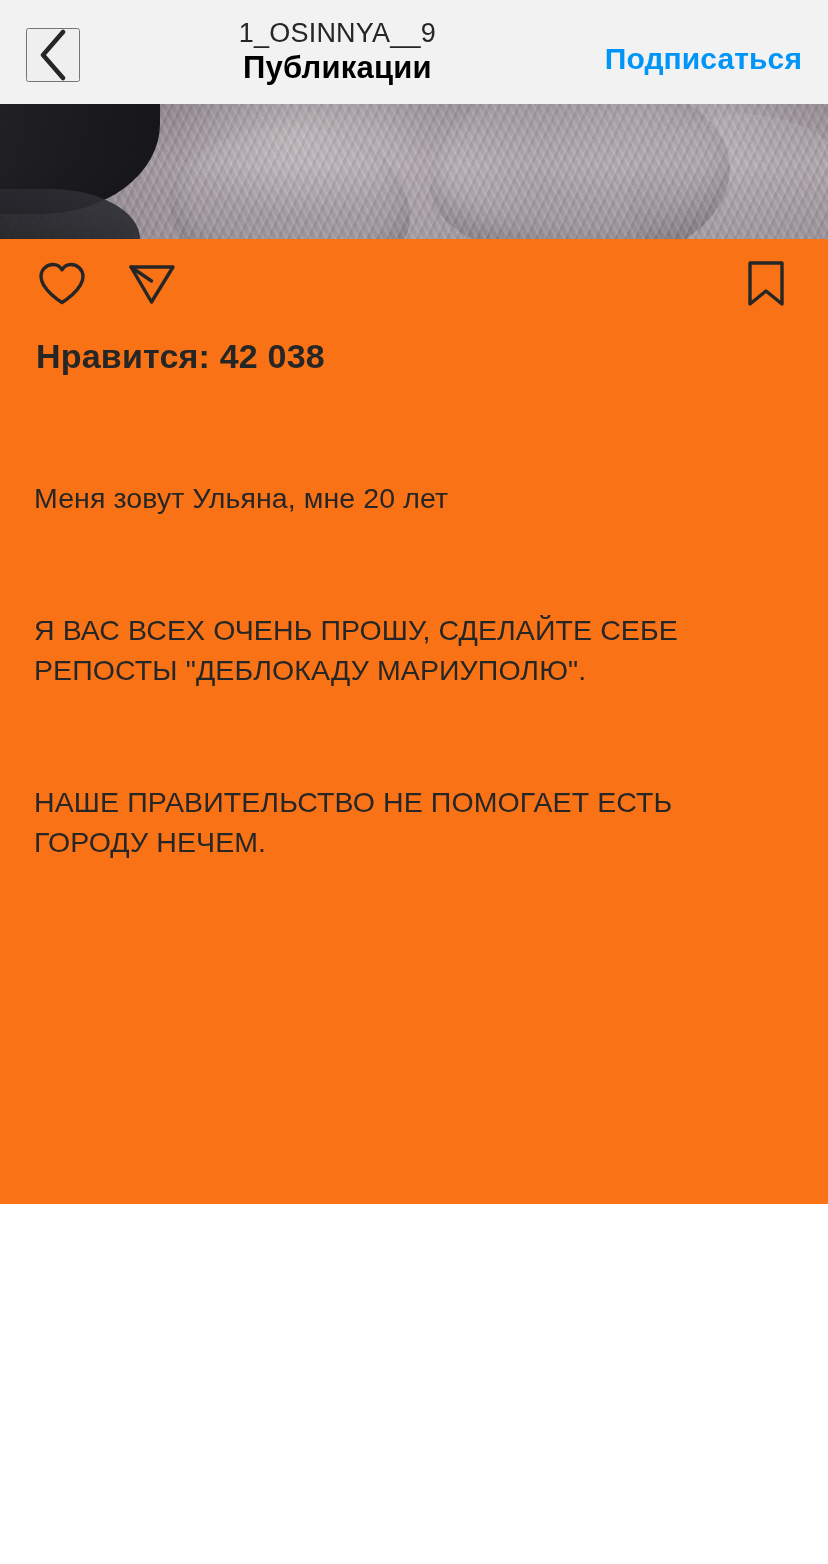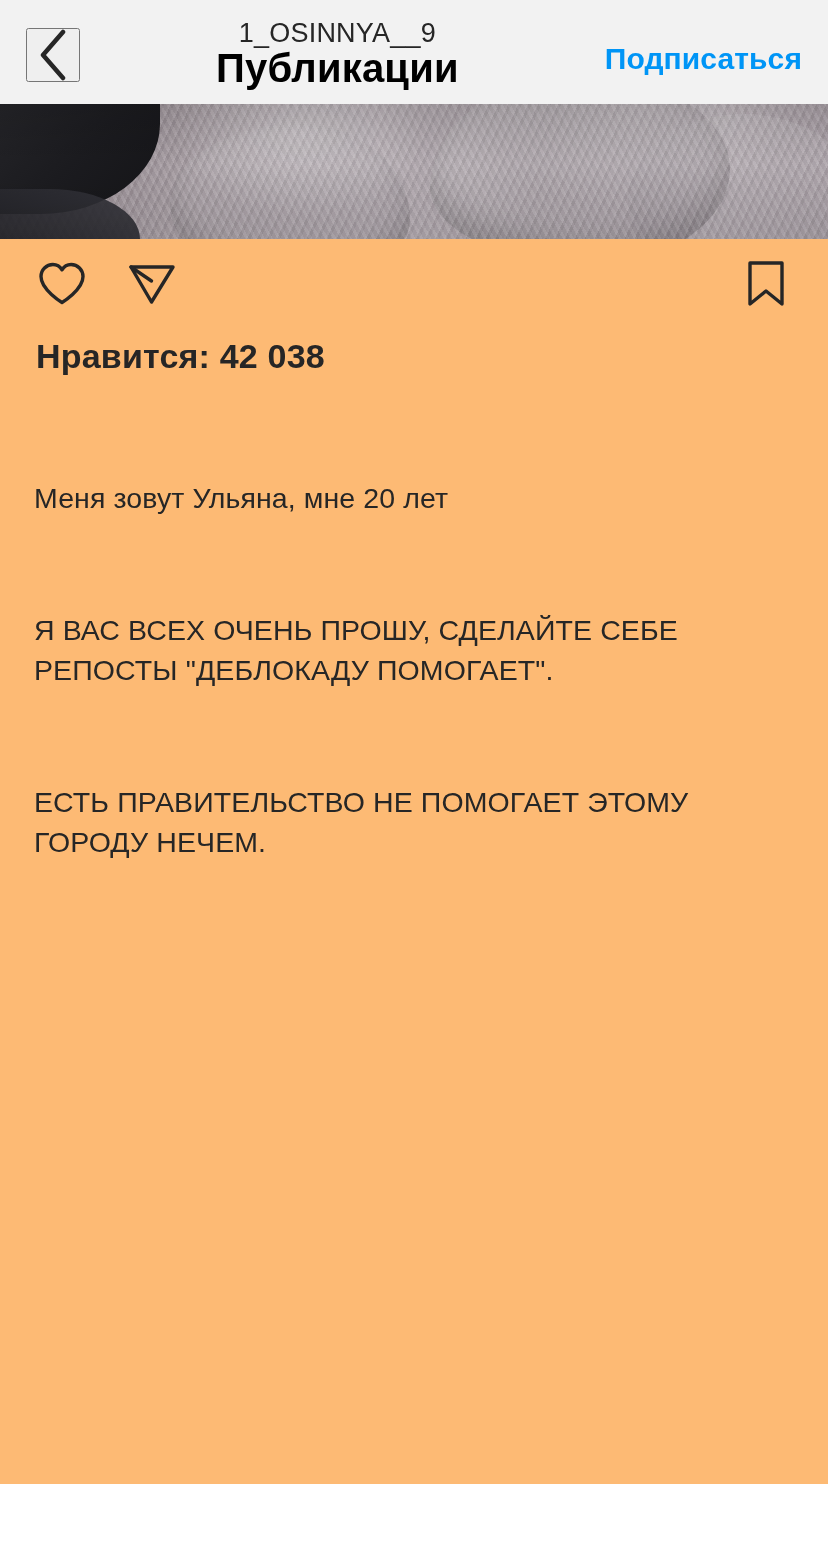--- a/index.html
+++ b/index.html
@@ -5,22 +5,22 @@
   * { box-sizing: border-box; -webkit-font-smoothing: antialiased; }
   html, body {
     margin: 0; padding: 0;
     width: 828px; height: 1564px;
     background: #ffffff;
     font-family: "Liberation Sans", sans-serif;
     overflow: hidden;
   }
   .screen {
     position: relative;
-    width: 828px; height: 1484px;
-    background: #fdba74;
+    width: 828px; height: 1204px;
+    background: #f97316;
     overflow: hidden;
   }
 
   
   .header {
     position: relative;
     height: 104px;
     background: #f2f2f2;
     display: flex;
     align-items: center;
@@ -42,21 +42,21 @@
     margin-left: -10px;
   }
   .header-username {
     font-size: 27px;
     color: #262626;
     line-height: 32px;
     letter-spacing: 0.2px;
     font-weight: 400;
   }
   .header-title {
-    font-size: 40px;
+    font-size: 31px;
     font-weight: bold;
     color: #000000;
     line-height: 38px;
     letter-spacing: 0.2px;
   }
   .follow-btn {
     flex: 0 0 auto;
     color: #0095f6;
     font-size: 30px;
     font-weight: bold;
@@ -237,22 +237,22 @@
         </svg>
       </span>
     </button>
   </div>
 
   <div class="content">
     <div class="likes">Нравится: 42 038</div>
 
     <div class="caption">
       <p><span>Меня зовут Ульяна, мне 20 лет</span></p>
-      <p><span>Я ВАС ВСЕХ ОЧЕНЬ ПРОШУ, СДЕЛАЙТЕ СЕБЕ РЕПОСТЫ "ДЕБЛОКАДУ ПОМОГАЕТ".</span></p>
-      <p><span>ЕСТЬ ПРАВИТЕЛЬСТВО НЕ ПОМОГАЕТ ЭТОМУ ГОРОДУ НЕЧЕМ.</span></p>
+      <p><span>Я ВАС ВСЕХ ОЧЕНЬ ПРОШУ, СДЕЛАЙТЕ СЕБЕ РЕПОСТЫ "ДЕБЛОКАДУ МАРИУПОЛЮ".</span></p>
+      <p><span>НАШЕ ПРАВИТЕЛЬСТВО НЕ ПОМОГАЕТ ЕСТЬ ГОРОДУ НЕЧЕМ.</span></p>
       
       
       
       
       
       
       
     </div>
   </div>
 

